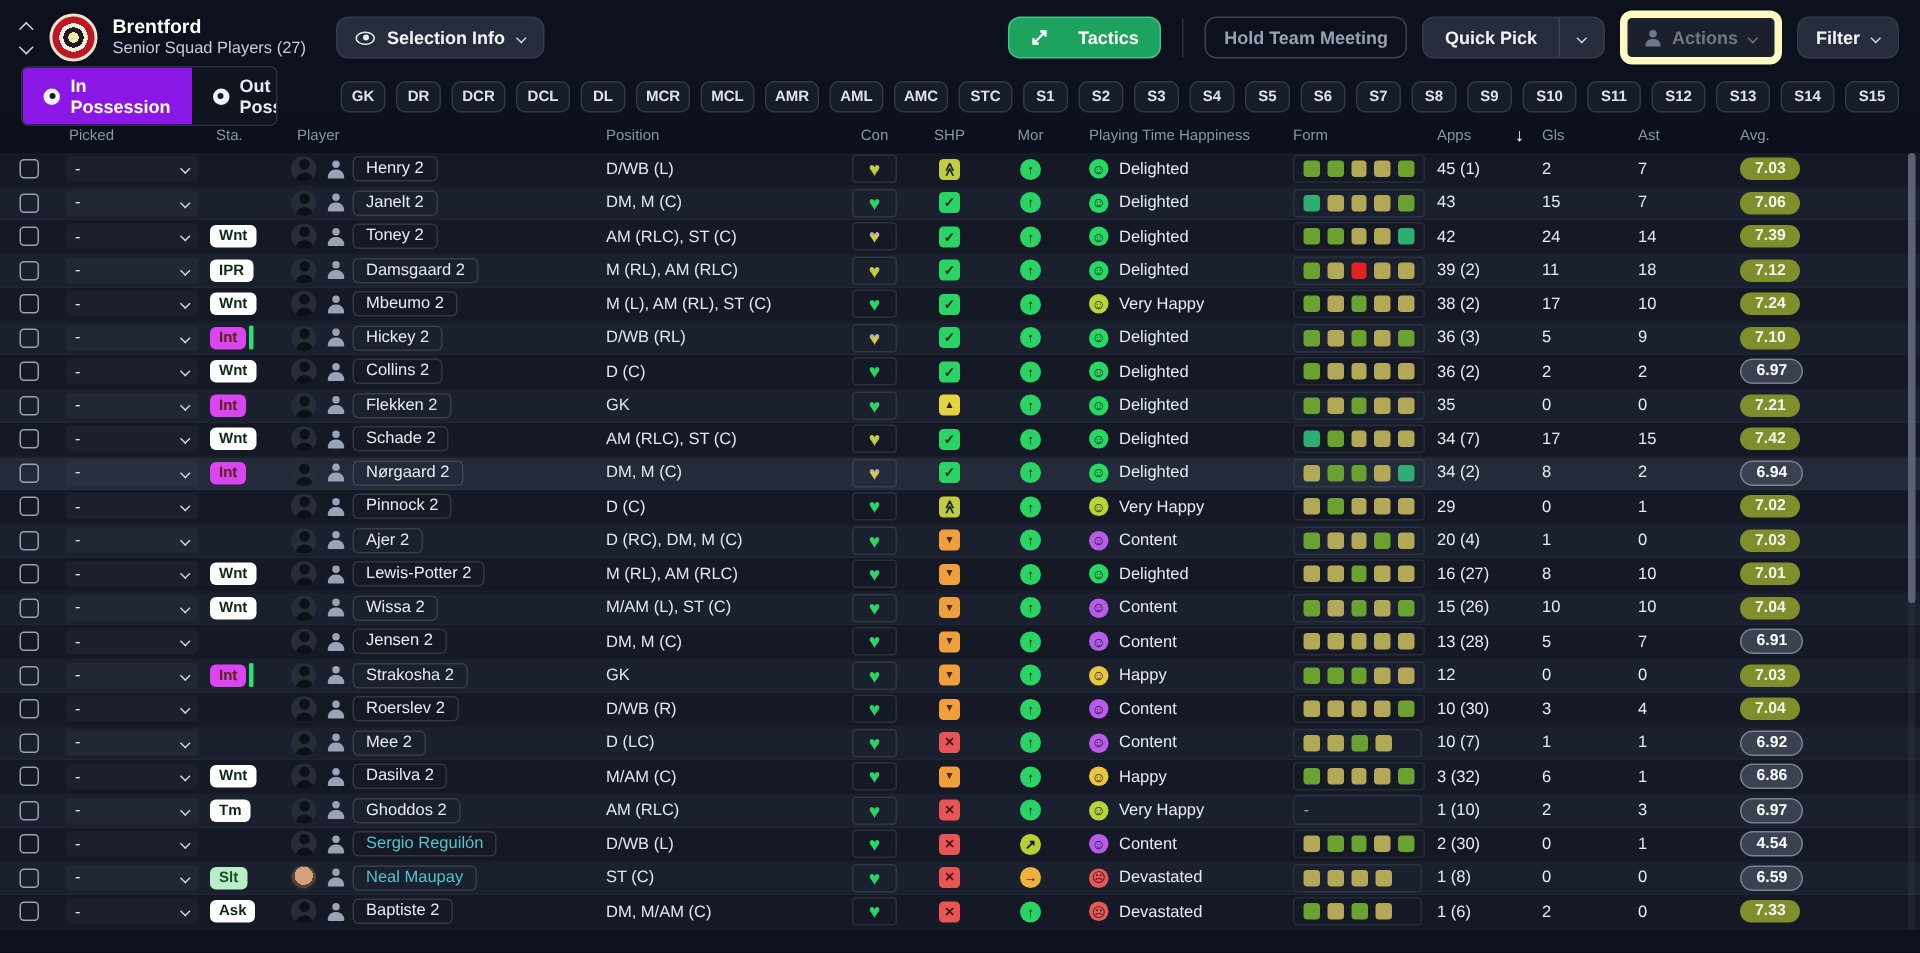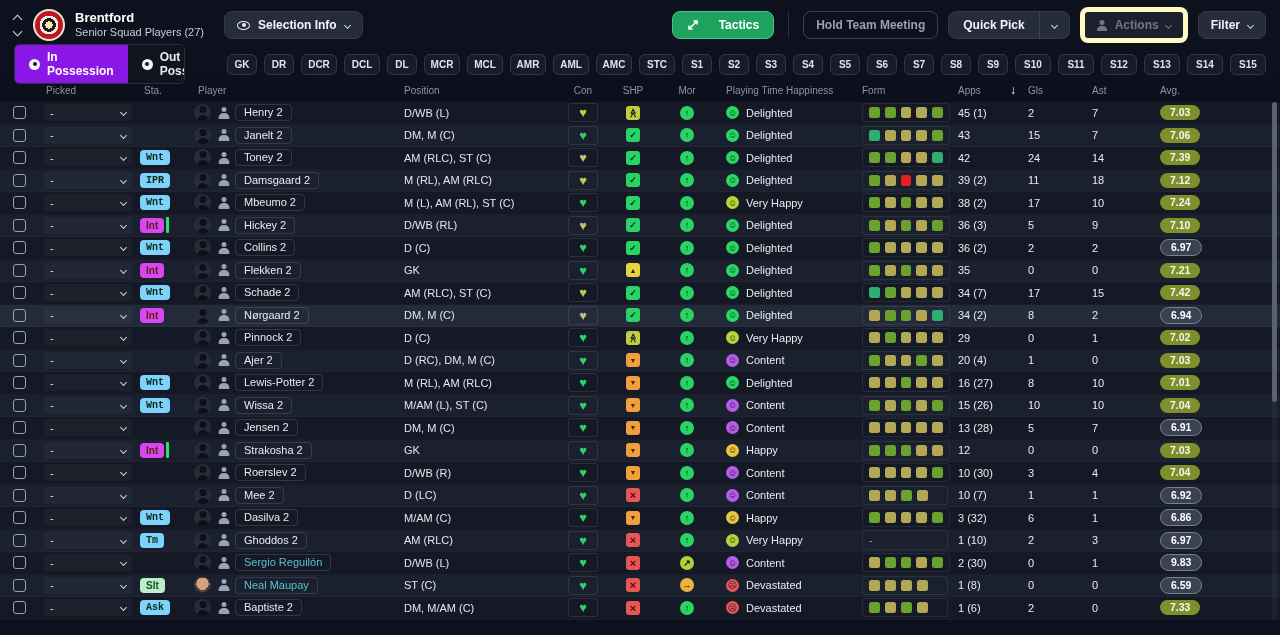--- a/index.html
+++ b/index.html
@@ -69,21 +69,21 @@
   .tbody { position:relative; }
   .row { height:22.5px; background:#141925; border-bottom:1px solid rgba(255,255,255,0.025); }
   .row.alt { background:#1a202e; }
   .row.hl { background:#232a3a; }
   .cell { display:flex; align-items:center; height:100%; }
   .c-cb { justify-content:center; }
   .cb { width:13px; height:13px; border:1.5px solid #99a1b3; border-radius:3px; background:transparent; }
   .picked { width:88px; height:17px; margin-left:6px; padding:0 6px; display:flex; align-items:center;
     justify-content:space-between; background:rgba(255,255,255,0.03); border-radius:3px; font-size:11px; color:#dfe3ec; }
   .badge { font-size:10px; font-weight:bold; padding:2px 6px; border-radius:4px; margin-left:4px; }
-  .badge.green { background:#7dd3fc; color:#0c2b16;font-family:Liberation Mono, monospace; }
+  .badge.green { background:#ffffff; color:#0c2b16; }
   .badge.salmon { background:#d946ef; color:#58211c; }
   .badge.pale { background:#b9eec6; color:#1d4a2c; }
   .stabar { width:3px; height:16px; border-radius:1px; background:#2ee06f; margin-left:2px; }
   .ava { width:17px; height:17px; border-radius:50%; background:#262c39; position:relative; overflow:hidden;
     margin-left:4px; flex:0 0 auto; }
   .ava::before { content:""; position:absolute; top:2px; left:50%; transform:translateX(-50%);
     width:7px; height:7px; border-radius:50%; background:#0d1017; }
   .ava::after { content:""; position:absolute; bottom:-2px; left:50%; transform:translateX(-50%);
     width:12px; height:8px; border-radius:6px 6px 0 0; background:#0d1017; }
   .ava.photo { background:radial-gradient(circle at 50% 40%, #d3a27c 0 46%, #574034 46% 62%, #232834 62%); }
@@ -1291,21 +1291,21 @@
             <span class="sq g"></span>
             <span class="sq g"></span>
             <span class="sq k"></span>
             <span class="sq g"></span>
           </span>
         </div>
         <div class="cell c-num">2 (30)</div>
         <div class="cell c-num">0</div>
         <div class="cell c-num">1</div>
         <div class="cell">
-          <span class="avg plain">9.83</span>
+          <span class="avg plain">4.54</span>
         </div>
         <div class="cell"></div>
       </div>
       <div class="row grid alt">
         <div class="cell c-cb">
           <span class="cb"></span>
         </div>
         <div class="cell">
           <div class="picked">
             <span>-</span>

